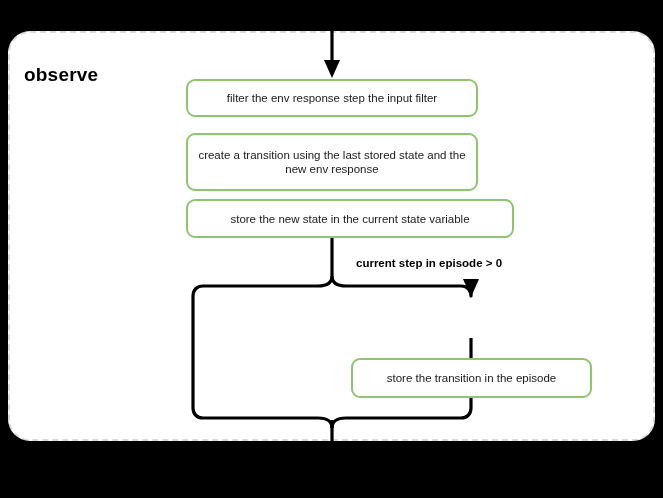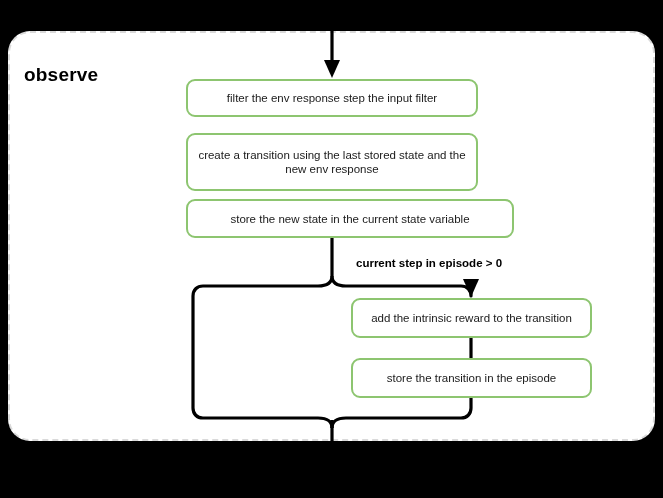--- a/index.html
+++ b/index.html
@@ -116,17 +116,16 @@
   <div id="panel-title">observe</div>
 
   <div id="cond-label">current step in episode &gt; 0</div>
 
   <div class="node" id="node-filter">filter the env response step the input filter</div>
 
   <div class="node" id="node-create">create a transition using the last stored state and the new env response</div>
 
   <div class="node" id="node-store">store the new state in the current state variable</div>
 
-  <div class="node" id="node-intrinsic">add the intrinsic reward to the transition</div>
 
   <div class="node" id="node-memory">store the transition in the episode</div>
 
 </div>
 
 </body></html>

